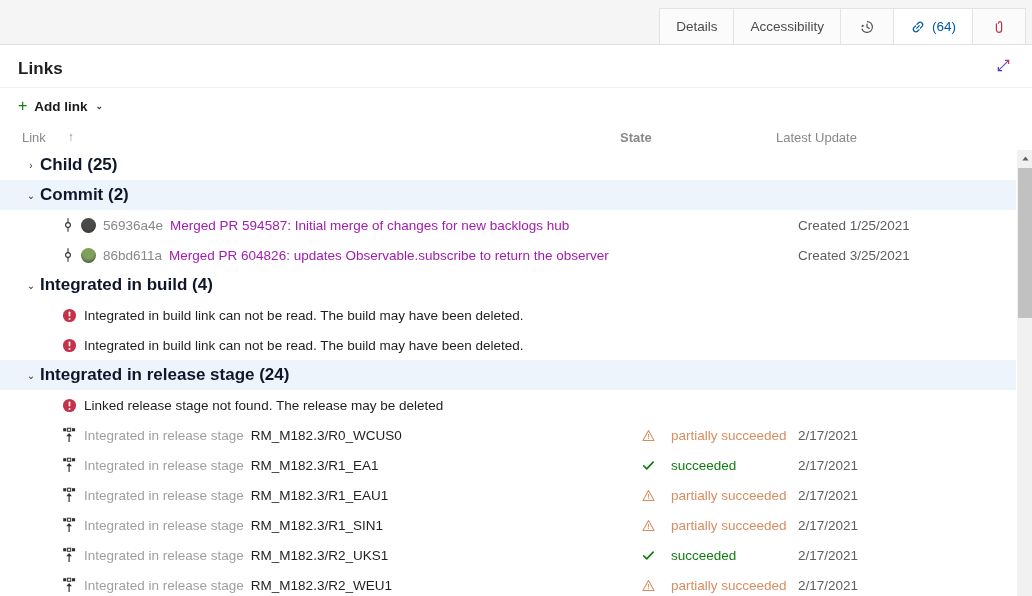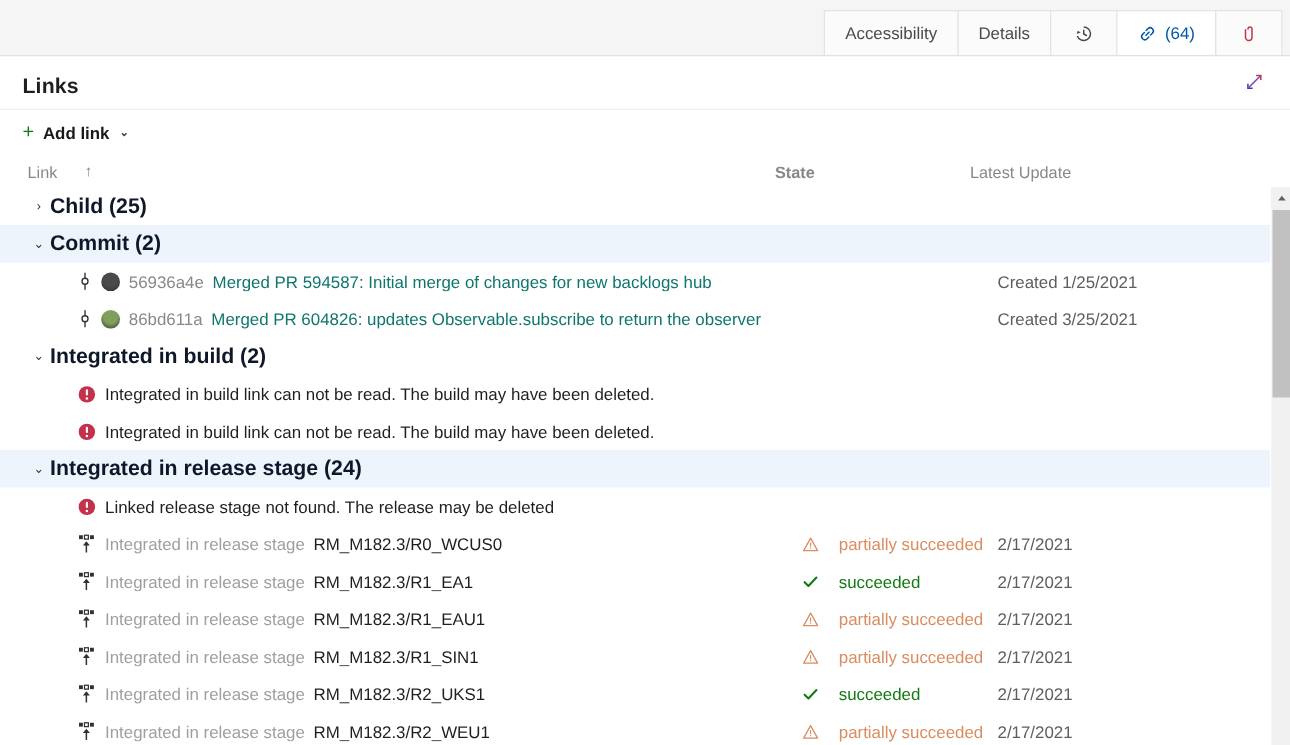--- a/index.html
+++ b/index.html
@@ -120,21 +120,21 @@
     flex: 0 0 18px;
   }
   .group-label { font-size: 17px; color: #0f172a; font-weight: bold; }
 
   .row.item { padding-left: 40px; margin-left: 22px; }
   .cell-link { width: 580px; display: flex; align-items: center; gap: 7px; overflow: hidden; white-space: nowrap; }
   .cell-state { width: 156px; display: flex; align-items: center; gap: 16px; font-size: 13.5px; }
   .cell-update { width: 200px; font-size: 13.5px; color: #605e5c; }
 
   .commit-hash { color: #8a8886; }
-  .commit-msg { color: #0f766e; }
+  .commit-msg { color: #a21caf; }
   .avatar {
     width: 15px; height: 15px; border-radius: 50%;
     flex: 0 0 15px; display: block;
   }
   .err-text { color: #201f1e; }
   .rel-prefix { color: #a19f9d; }
   .rel-name { color: #201f1e; }
 
   .state-partial { color: #d98c5f; }
   .state-succeeded { color: #107c10; }
@@ -162,24 +162,24 @@
     background: #c1c1c1;
     cursor: pointer;
   }
 </style>
 </head>
 <body>
 
 <div class="topbar">
   <div class="tabstrip" id="tabstrip">
       <div class="tab">
+        <span class="tabcount">Details</span>
+      </div>
+      <div class="tab">
         <span class="tabcount">Accessibility</span>
-      </div>
-      <div class="tab">
-        <span class="tabcount">Details</span>
       </div>
       <div class="tab icon-tab">
         <span style="display: flex; align-items: center; justify-content: center; flex: 0 0 auto;">
           <svg width="16" height="16" viewBox="0 0 16 16">
             <path d="M8 2.6a5.4 5.4 0 1 1-5.1 7.2" fill="none" stroke="#4a4a4a" stroke-width="1.2"></path>
             <path d="M2.3 8.2 3.2 5.6l2.4 1.3z" fill="#4a4a4a"></path>
             <path d="M8 5.1v3.1l2.2 1.2" fill="none" stroke="#4a4a4a" stroke-width="1.2" stroke-linecap="round"></path>
           </svg>
         </span>
       </div>
@@ -266,21 +266,21 @@
           </span>
           <span class="avatar" style="background: radial-gradient(circle at 50% 35%, rgb(127, 160, 90) 0px, rgb(127, 160, 90) 45%, rgb(47, 47, 46) 100%);"></span>
           <span class="commit-hash">86bd611a</span>
           <span class="commit-msg">Merged PR 604826: updates Observable.subscribe to return the observer</span>
         </div>
         <div class="cell-state"></div>
         <div class="cell-update">Created 3/25/2021</div>
       </div>
       <div class="row group">
         <span class="group-chev">⌄</span>
-        <span class="group-label">Integrated in build (2)</span>
+        <span class="group-label">Integrated in build (4)</span>
       </div>
       <div class="row item">
         <div class="cell-link">
           <span style="display: flex; align-items: center; justify-content: center; flex: 0 0 auto;">
             <svg width="15" height="15" viewBox="0 0 16 16">
               <circle cx="8" cy="8" r="7" fill="#c4314b"></circle>
               <rect x="7.1" y="3.6" width="1.8" height="5.4" rx="0.8" fill="#fff"></rect>
               <circle cx="8" cy="11.6" r="1.05" fill="#fff"></circle>
             </svg>
           </span>

